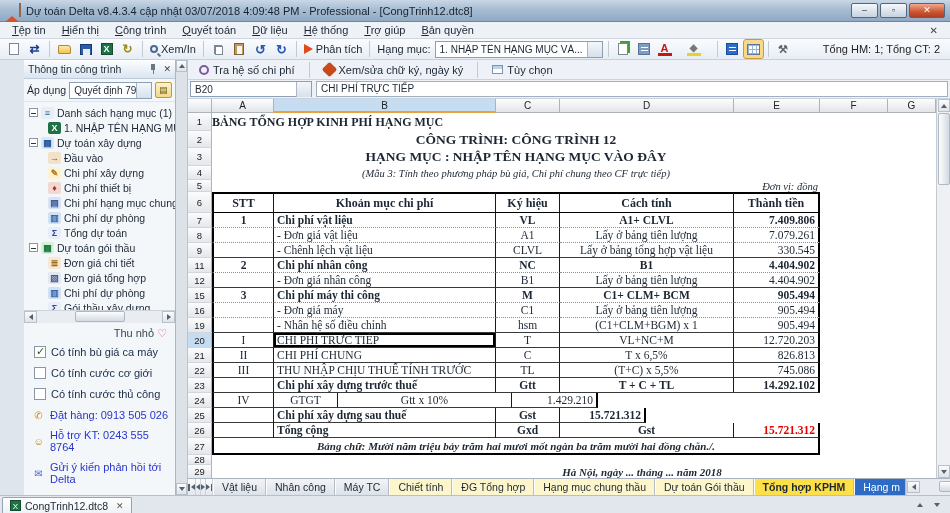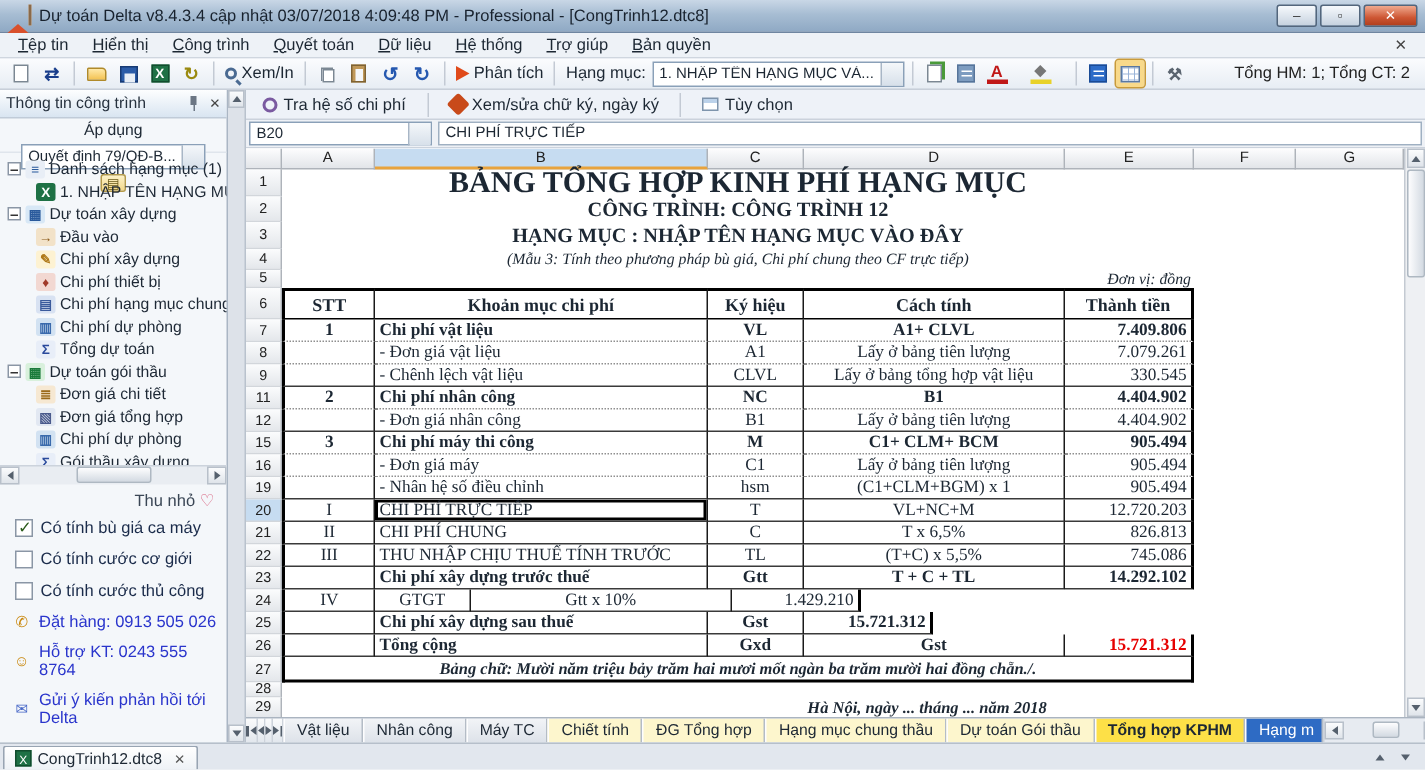--- a/index.html
+++ b/index.html
@@ -58,32 +58,32 @@
   .ic-wrench { color:#5a646f; font-size:11px; }
   .caret { width:0;height:0;border-left:3px solid transparent;border-right:3px solid transparent;border-top:4px solid #3c4document;border-top-color:#43505e; margin-left:3px; }
   .combo { display:flex; align-items:center; background:#fff; border:1px solid #8aa0b8; height:17px; }
   .combo .val { padding:0 4px; font-size:10px; white-space:nowrap; overflow:hidden; }
   .combo .btn { width:15px; height:15px; background:linear-gradient(#f4f7fa,#d7e0ea); border-left:1px solid #a8b6c6;
                 display:flex; align-items:center; justify-content:center; }
   .hm-combo { width:168px; }
   .totals { margin-left:auto; padding-right:6px; font-size:11px; color:#222; }
 
   
-  .main { flex:1; display:flex; min-height:0; }
+  .main { flex:1; display:flex; min-height:0;padding-left:24px; }
 
   
   .sidebar { width:152px; background:#f4f7fa; border-right:1px solid #aab6c4; display:flex; flex-direction:column; }
   .sb-header { height:19px; background:linear-gradient(#fdfeff,#d9e5f1); border-bottom:1px solid #c0cbd8;
                display:flex; align-items:center; padding:0 4px; }
   .sb-title { flex:1; font-size:10.5px; color:#26313e; }
   .pin-icon { width:10px; height:10px; position:relative; margin-right:5px; }
   .pin-icon:before { content:""; position:absolute; left:3px; top:0; width:4px; height:6px; background:#6b7684; }
   .pin-icon:after { content:""; position:absolute; left:4.5px; top:6px; width:1px; height:4px; background:#6b7684; }
   .sb-close { font-size:9px; color:#444; }
-  .sb-apply { height:23px; display:flex; align-items:center; gap:3px; padding:2px 3px; border-bottom:1px solid #dfe5ec;flex-direction:column; }
+  .sb-apply { height:23px; display:flex; align-items:center; gap:3px; padding:2px 3px; border-bottom:1px solid #dfe5ec; }
   .sb-apply .lab { font-size:10.5px; }
   .ap-combo { flex:1; min-width:0; }
   .ap-gear { width:17px; height:16px; background:linear-gradient(#fdf2c8,#f2d88a); border:1px solid #b49a4a; border-radius:2px;
              display:flex; align-items:center; justify-content:center; font-size:9px; color:#6a5a1a; }
   .sb-tree { flex:1; overflow:hidden; padding:3px 0 0 2px; }
   .tree-item { height:15px; display:flex; align-items:center; white-space:nowrap; overflow:hidden; font-size:10.5px; color:#1d2835; }
   .tree-item .expander { width:9px; height:9px; border:1px solid #8a96a5; background:#fff; margin:0 3px; position:relative; flex:none; }
   .tree-item .expander:after { content:""; position:absolute; left:1px; top:3.5px; width:5px; height:1px; background:#333; }
   .tree-item.lvl1 { padding-left:22px; }
   .t-ico { width:13px; height:12px; flex:none; margin-right:3px; display:inline-flex; align-items:center; justify-content:center;
@@ -131,21 +131,21 @@
   .colhdrs { display:flex; height:14px; }
   .chd { background:linear-gradient(#fdfdfe,#e2e5e9); border-right:1px solid #aeb3ba; border-bottom:1px solid #aeb3ba;
          font-size:10px; text-align:center; line-height:13px; color:#222; flex:none; }
   .chd.corner { width:24px; }
   .chd.sel { background:#c6dcf1; border-bottom:2px solid #e8a33d; }
   .srow { display:flex; }
   .rn { width:24px; flex:none; background:linear-gradient(#fbfcfd,#e4e7eb); border-right:1px solid #aeb3ba; border-bottom:1px solid #d2d6db;
         font-size:9.5px; text-align:center; color:#222; display:flex; align-items:center; justify-content:center; }
   .rn.sel { background:#c6dcf1; }
   .fr { flex:1; min-width:0; font-family:"Liberation Serif", serif; display:flex; align-items:center; }
-  .fr .t1 { width:608px; text-align:center; font-weight:bold; font-size:20px; }
+  .fr .t1 { width:608px; font-weight:bold; font-size:12px; }
   .fr .t2 { width:608px; text-align:center; font-weight:bold; font-size:13.5px; }
   .fr .sub { width:608px; text-align:center; font-style:italic; font-size:10.5px; }
   .fr .unit { width:608px; text-align:right; font-style:italic; font-size:10.5px; padding-right:2px; }
   .fr .date { margin-left:262px; width:336px; text-align:center; font-style:italic; font-weight:bold; font-size:11px; }
   .cell { flex:none; font-family:"Liberation Serif", serif; font-size:11.5px; display:flex; align-items:center;
           border-right:1px solid #1a1a1a; overflow:hidden; white-space:nowrap; }
   .c-stt  { width:62px; justify-content:center; border-left:2px solid #000; }
   .c-name { width:222px; padding-left:3px; }
   .c-sym  { width:64px; justify-content:center; }
   .c-calc { width:174px; justify-content:center; }

